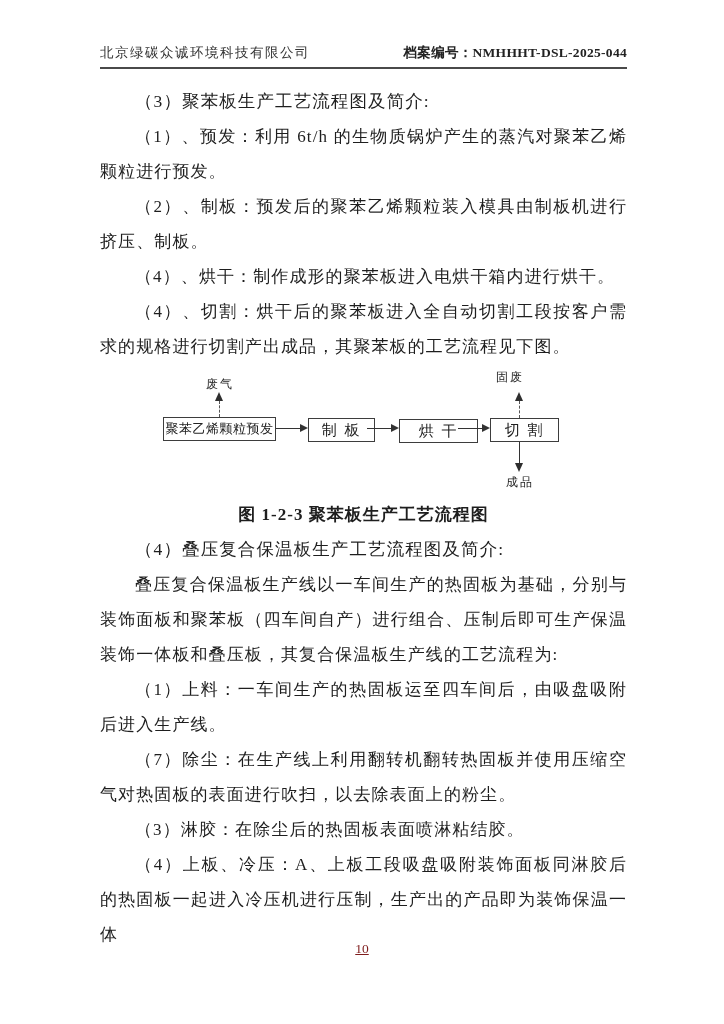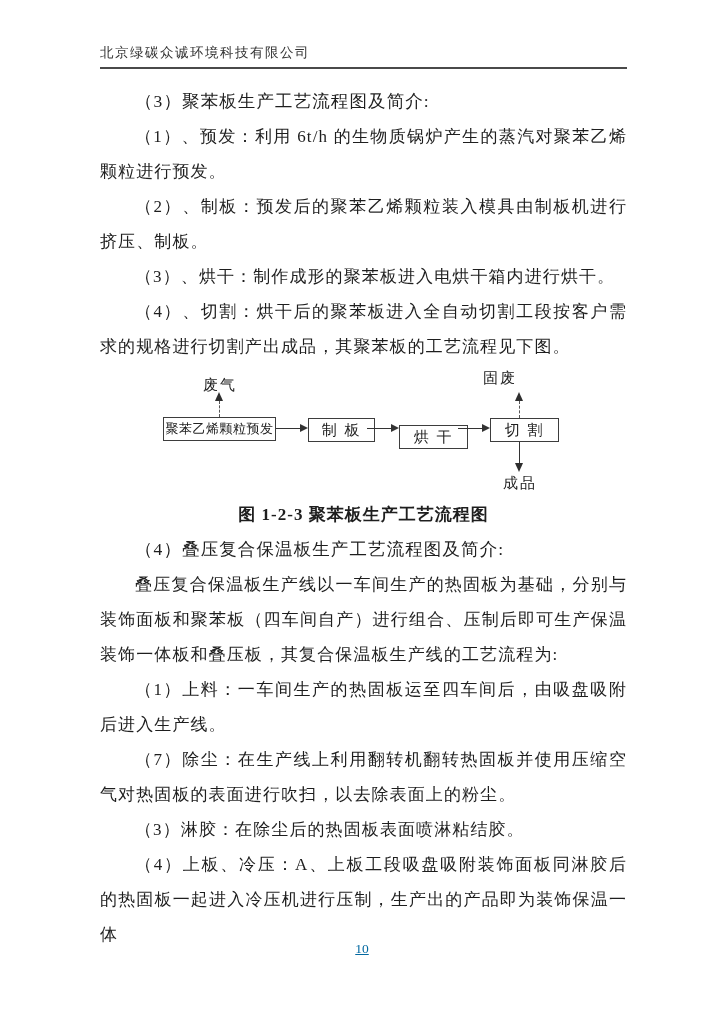--- a/index.html
+++ b/index.html
@@ -32,21 +32,21 @@
   .flowchart {
     position:relative; height:130px; margin:3px 0 0 0;
     letter-spacing:0; line-height:normal; font-size:15px; text-align:left;
   }
   .fc-box {
     position:absolute; height:24px; border:1.5px solid #3d3d3d; background:#fff;
     display:flex; align-items:center; justify-content:center; color:#222;
   }
   .fc-box-1 { left:63px;  top:50px; width:113px; font-size:13px; letter-spacing:0.5px; }
   .fc-box-2 { left:208px; top:51px; width:67px; letter-spacing:2px; }
-  .fc-box-3 { left:299px; top:58px; width:69px; letter-spacing:2px; }
+  .fc-box-3 { left:299px; top:52px; width:79px; letter-spacing:2px; }
   .fc-box-4 { left:390px; top:51px; width:69px; letter-spacing:2px; }
   .harrow { position:absolute; top:61px; height:0; border-top:1.5px solid #333; }
   .harrow::after {
     content:''; position:absolute; right:-8px; top:-5.5px; width:0; height:0;
     border-left:8px solid #333; border-top:4.5px solid transparent; border-bottom:4.5px solid transparent;
   }
   .harrow-1 { left:176px; width:24px; }
   .harrow-2 { left:267px; width:24px; }
   .harrow-3 { left:358px; width:24px; }
   .vdash  { position:absolute; width:0; border-left:1.5px dashed #555; }
@@ -58,45 +58,46 @@
     border-bottom:9px solid #2e2e2e;
   }
   .uphead-1 { left:115px; top:25px; }
   .uphead-2 { left:415px; top:25px; }
   .vsolid { position:absolute; width:0; border-left:1.5px solid #333; left:419px; top:75px; height:22px; }
   .downhead {
     position:absolute; width:0; height:0; left:415px; top:96px;
     border-left:4.5px solid transparent; border-right:4.5px solid transparent;
     border-top:9px solid #2e2e2e;
   }
-  .fc-label { position:absolute; width:70px; text-align:center; font-size:15px; letter-spacing:2px; color:#222; }
+  .fc-label { position:absolute; width:70px; text-align:center; font-size:12px; letter-spacing:2px; color:#222; }
   .fc-label-gas     { left:85px;  top:9px; }
-  .fc-label-solid   { left:365px; top:2px;font-family:Liberation Mono, monospace; }
+  .fc-label-solid   { left:375px; top:2px;font-family:Liberation Mono, monospace; }
   .fc-label-product { left:385px; top:107px; }
   
   .footer {
     position:absolute; left:0; top:941px; width:100%;
-    text-align:center; font-size:13.5px; color:#0369a1;text-decoration:underline;
+    text-align:center; font-size:13.5px; color:#7f1d1d;text-decoration:underline;
   }
 </style>
 </head>
 <body>
 
 <div class="page">
 
   <div class="header">
     <span class="header-left">北京绿碳众诚环境科技有限公司</span>
+    <span class="header-right"><span>档案编号：</span><span>NMHHHT-DSL-2025-044</span></span>
   </div>
 
   <div class="content">
 
     <p class="heading indent">（3）聚苯板生产工艺流程图及简介:</p>
     <p class="indent">（1）、预发：利用 6t/h 的生物质锅炉产生的蒸汽对聚苯乙烯颗粒进行预发。</p>
     <p class="indent">（2）、制板：预发后的聚苯乙烯颗粒装入模具由制板机进行挤压、制板。</p>
-    <p class="indent">（3）、烘干：制作成形的聚苯板进入电烘干箱内进行烘干。</p>
+    <p class="indent">（4）、烘干：制作成形的聚苯板进入电烘干箱内进行烘干。</p>
     <p class="indent">（4）、切割：烘干后的聚苯板进入全自动切割工段按客户需求的规格进行切割产出成品，其聚苯板的工艺流程见下图。</p>
 
     <div class="flowchart">
       <span class="fc-label fc-label-gas">废气</span>
       <span class="fc-label fc-label-solid">固废</span>
       <span class="fc-label fc-label-product">成品</span>
 
       <div class="uphead uphead-1"></div>
       <div class="vdash vdash-1"></div>
       <div class="uphead uphead-2"></div>

